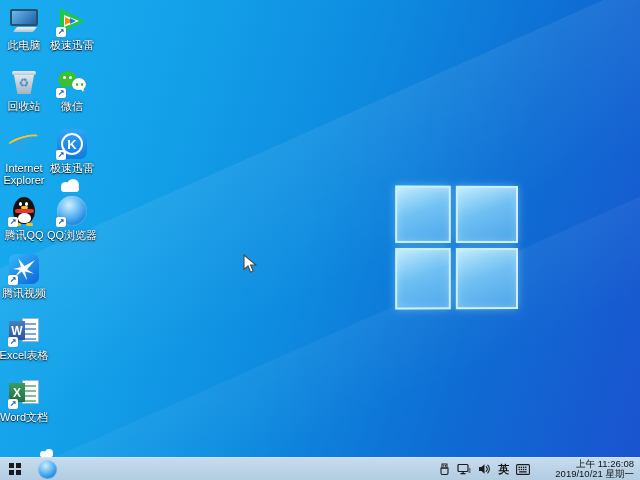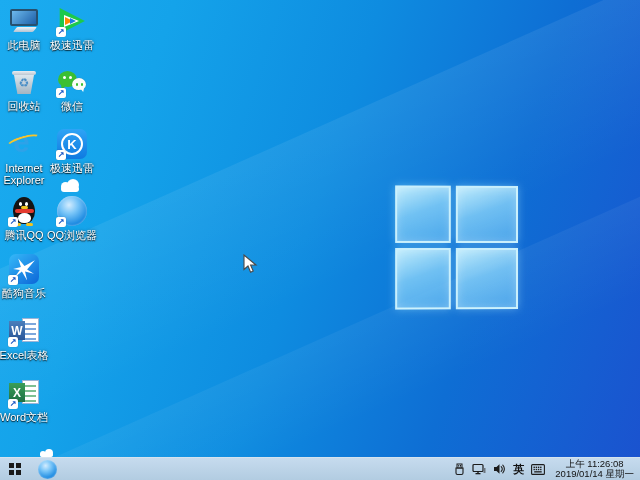--- a/index.html
+++ b/index.html
@@ -147,21 +147,21 @@
   .flag div { background:#1a1a1a; }
   .task-icon { width:34px; height:23px; display:flex; align-items:center; justify-content:center; }
   .task-icon .mini { position:relative; width:19px; height:19px; }
   .task-icon .mini .cc1{ left:2px; bottom:3px; width:6px; height:6px; }
   .task-icon .mini .cc2{ left:7px; bottom:3px; width:8px; height:8px; }
   .task-icon .mini .cbar{ left:2px; bottom:3px; width:13px; height:4px; }
 
   .tray { margin-left:auto; display:flex; align-items:center; gap:7px; padding-right:6px; height:100%; }
   .tray svg { display:block; }
   .lang { font-size:11px; color:#111; font-weight:bold; }
-  .clock { text-align:center; font-size:9.5px; line-height:10.5px; color:#111; margin-left:3px; }
+  .clock { text-align:right; font-size:9.5px; line-height:10.5px; color:#111; margin-left:18px; }
 </style>
 </head>
 <body>
 
 <div class="desktop">
   <div class="ray ray1"></div>
   <div class="ray ray2"></div>
 
   <div class="winlogo">
     <div class="pane"></div>
@@ -253,21 +253,21 @@
       <div class="sc">↗</div>
     </div>
     <div class="label">QQ浏览器</div>
   </div>
 
   <div class="cell" id="c8">
     <div class="art art-xl">
       <div class="bird"></div>
       <div class="sc">↗</div>
     </div>
-    <div class="label">酷狗音乐</div>
+    <div class="label">腾讯视频</div>
   </div>
 
   <div class="cell" id="c9">
     <div class="art art-doc word">
       <div class="page">
           <div class="ln l1"></div>
           <div class="ln l2"></div>
           <div class="ln l3"></div>
           <div class="ln l4"></div>
         </div>
@@ -353,16 +353,16 @@
           <rect x="2.5" y="4.8" width="1.4" height="1.4"></rect>
             <rect x="4.7" y="4.8" width="1.4" height="1.4"></rect>
           <rect x="6.9" y="4.8" width="1.4" height="1.4"></rect>
             <rect x="9.1" y="4.8" width="1.4" height="1.4"></rect>
           <rect x="3.2" y="7.2" width="7.5" height="1.3"></rect>
         </g>
       </svg>
     </span>
     <div class="clock">
       <div>上午 11:26:08</div>
-      <div>2019/01/14 星期一</div>
+      <div>2019/10/21 星期一</div>
     </div>
   </div>
 </div>
 
 </body></html>

